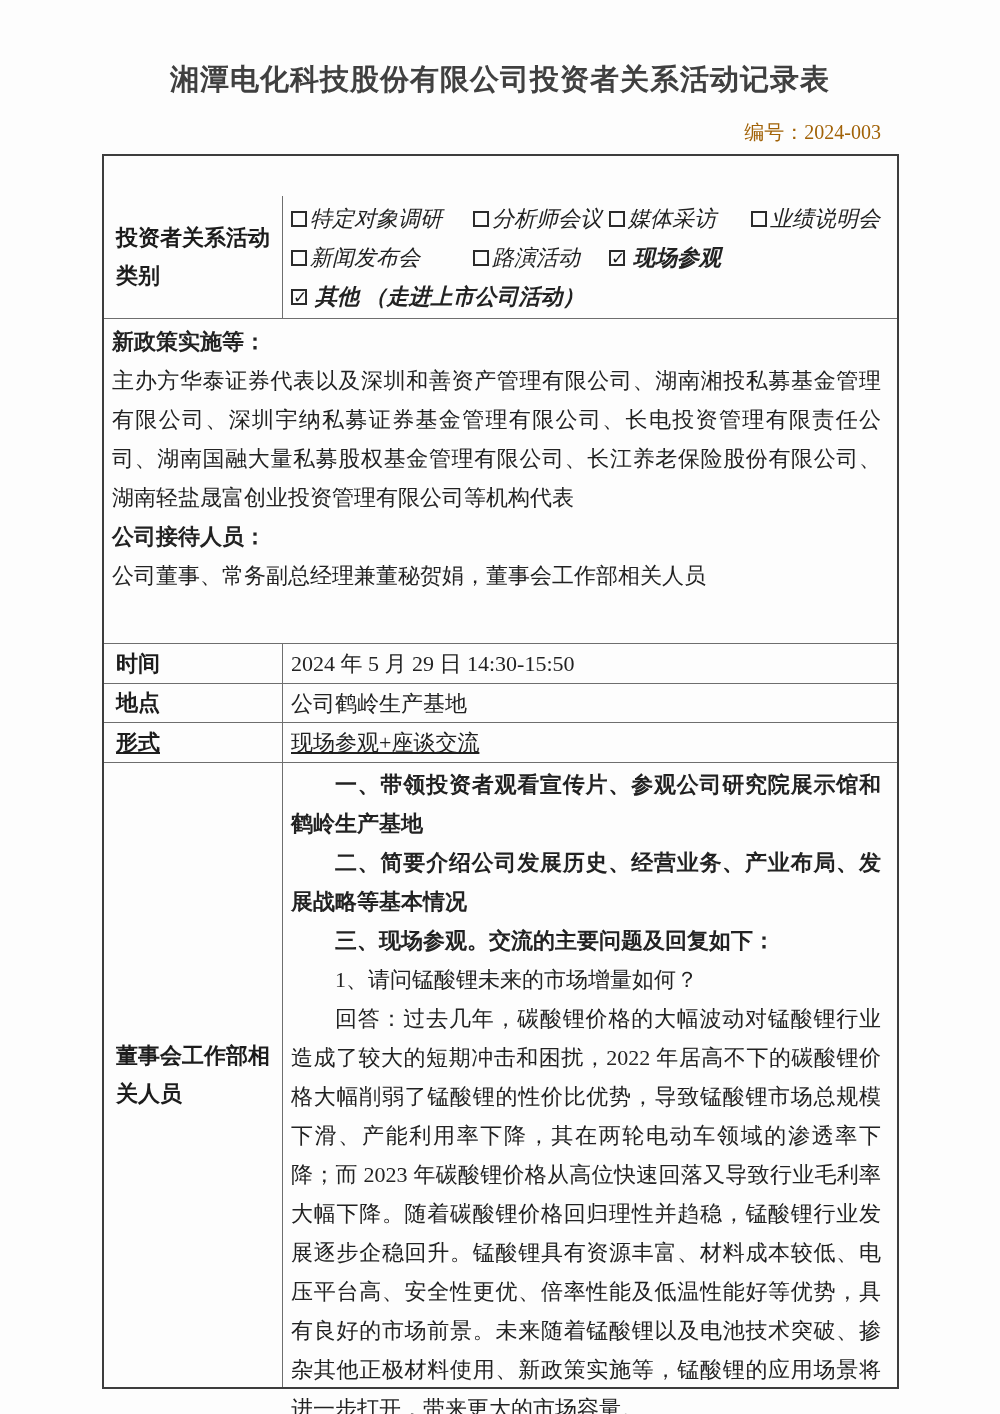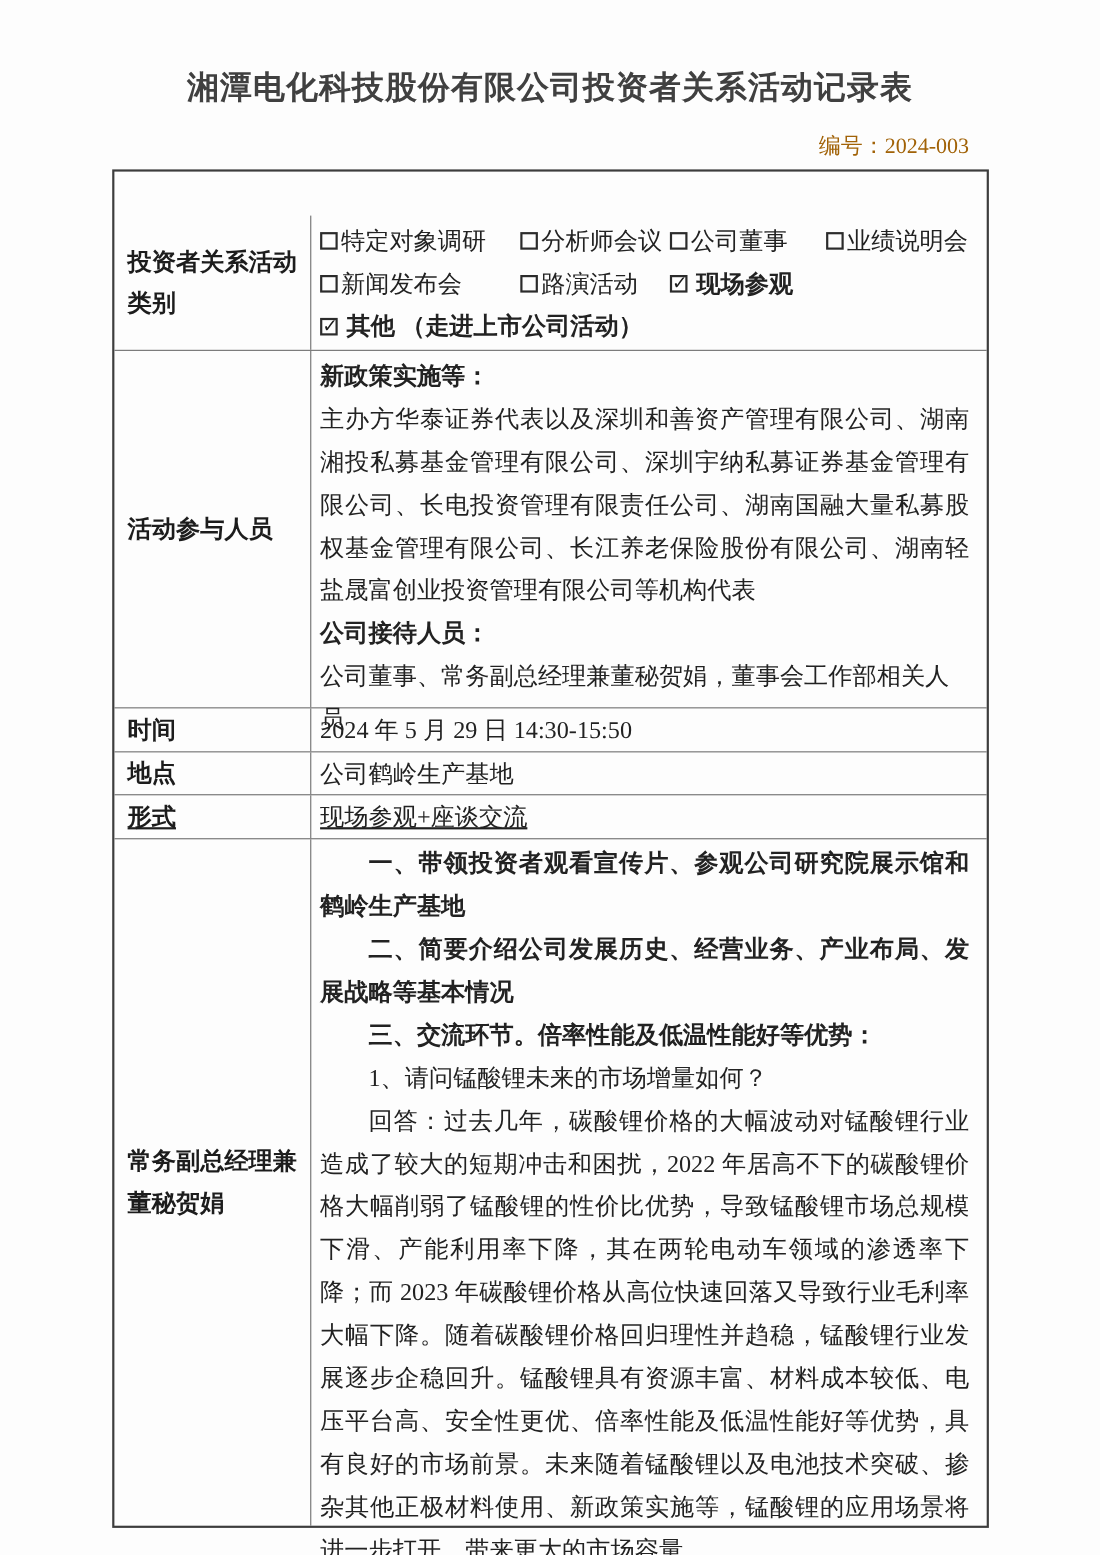--- a/index.html
+++ b/index.html
@@ -82,20 +82,21 @@
     flex-direction: column;
     justify-content: center;
   }
   
   .opt-grid {
     padding-top: 3px;
   }
   .opt-line {
     display: flex;
     line-height: 39px;
+    font-style: italic;
   }
   .opt {
     white-space: nowrap;
   }
   .w1 { width: 182px; }
   .w2 { width: 136px; }
   .w3 { width: 142px; }
   .cb {
     display: inline-block;
     width: 16px;
@@ -135,36 +136,35 @@
   <div class="doc-number">编号：2024-003</div>
 
   <div class="record-table">
 
     <div class="row h-r1">
       <div class="cell-label">投资者关系活动类别</div>
       <div class="cell-content opt-grid">
         <div class="opt-line">
           <span class="opt w1"><span class="cb"></span><span>特定对象调研</span></span>
           <span class="opt w2"><span class="cb"></span><span>分析师会议</span></span>
-          <span class="opt w3"><span class="cb"></span><span>公司董事</span></span>
+          <span class="opt w3"><span class="cb"></span><span>媒体采访</span></span>
           <span class="opt"><span class="cb"></span><span>业绩说明会</span></span>
         </div>
         <div class="opt-line">
           <span class="opt w1"><span class="cb"></span><span>新闻发布会</span></span>
           <span class="opt w2"><span class="cb"></span><span>路演活动</span></span>
           <span class="opt checked-label"><span class="cb checked"></span><span>现场参观</span></span>
         </div>
         <div class="opt-line">
           <span class="opt checked-label"><span class="cb checked"></span><span>其他 （走进上市公司活动）</span></span>
         </div>
       </div>
     </div>
 
     <div class="row h-r2">
-      <div class="cell-label">活动参与人员</div>
       <div class="cell-content r2-pad">
         <p class="bold">新政策实施等：</p>
         <p class="just">主办方华泰证券代表以及深圳和善资产管理有限公司、湖南湘投私募基金管理有限公司、深圳宇纳私募证券基金管理有限公司、长电投资管理有限责任公司、湖南国融大量私募股权基金管理有限公司、长江养老保险股份有限公司、湖南轻盐晟富创业投资管理有限公司等机构代表</p>
         <p class="bold">公司接待人员：</p>
         <p>公司董事、常务副总经理兼董秘贺娟，董事会工作部相关人员</p>
       </div>
     </div>
 
     <div class="row h-r3">
       <div class="cell-label">时间</div>
@@ -175,24 +175,24 @@
       <div class="cell-label">地点</div>
       <div class="cell-content v-center">公司鹤岭生产基地</div>
     </div>
 
     <div class="row h-r5">
       <div class="cell-label">形式</div>
       <div class="cell-content v-center">现场参观+座谈交流</div>
     </div>
 
     <div class="row h-r6">
-      <div class="cell-label">常务副总经理兼董秘贺娟</div>
+      <div class="cell-label">董事会工作部相关人员</div>
       <div class="cell-content r6-pad">
         <p class="bold indent just">一、带领投资者观看宣传片、参观公司研究院展示馆和鹤岭生产基地</p>
         <p class="bold indent just">二、简要介绍公司发展历史、经营业务、产业布局、发展战略等基本情况</p>
-        <p class="bold indent">三、交流环节。倍率性能及低温性能好等优势：</p>
+        <p class="bold indent">三、现场参观。交流的主要问题及回复如下：</p>
         <p class="indent">1、请问锰酸锂未来的市场增量如何？</p>
         <p class="indent just">回答：过去几年，碳酸锂价格的大幅波动对锰酸锂行业造成了较大的短期冲击和困扰，2022 年居高不下的碳酸锂价格大幅削弱了锰酸锂的性价比优势，导致锰酸锂市场总规模下滑、产能利用率下降，其在两轮电动车领域的渗透率下降；而 2023 年碳酸锂价格从高位快速回落又导致行业毛利率大幅下降。随着碳酸锂价格回归理性并趋稳，锰酸锂行业发展逐步企稳回升。锰酸锂具有资源丰富、材料成本较低、电压平台高、安全性更优、倍率性能及低温性能好等优势，具有良好的市场前景。未来随着锰酸锂以及电池技术突破、掺杂其他正极材料使用、新政策实施等，锰酸锂的应用场景将进一步打开，带来更大的市场容量。</p>
       </div>
     </div>
 
   </div>
 </div>
 
 </body></html>

